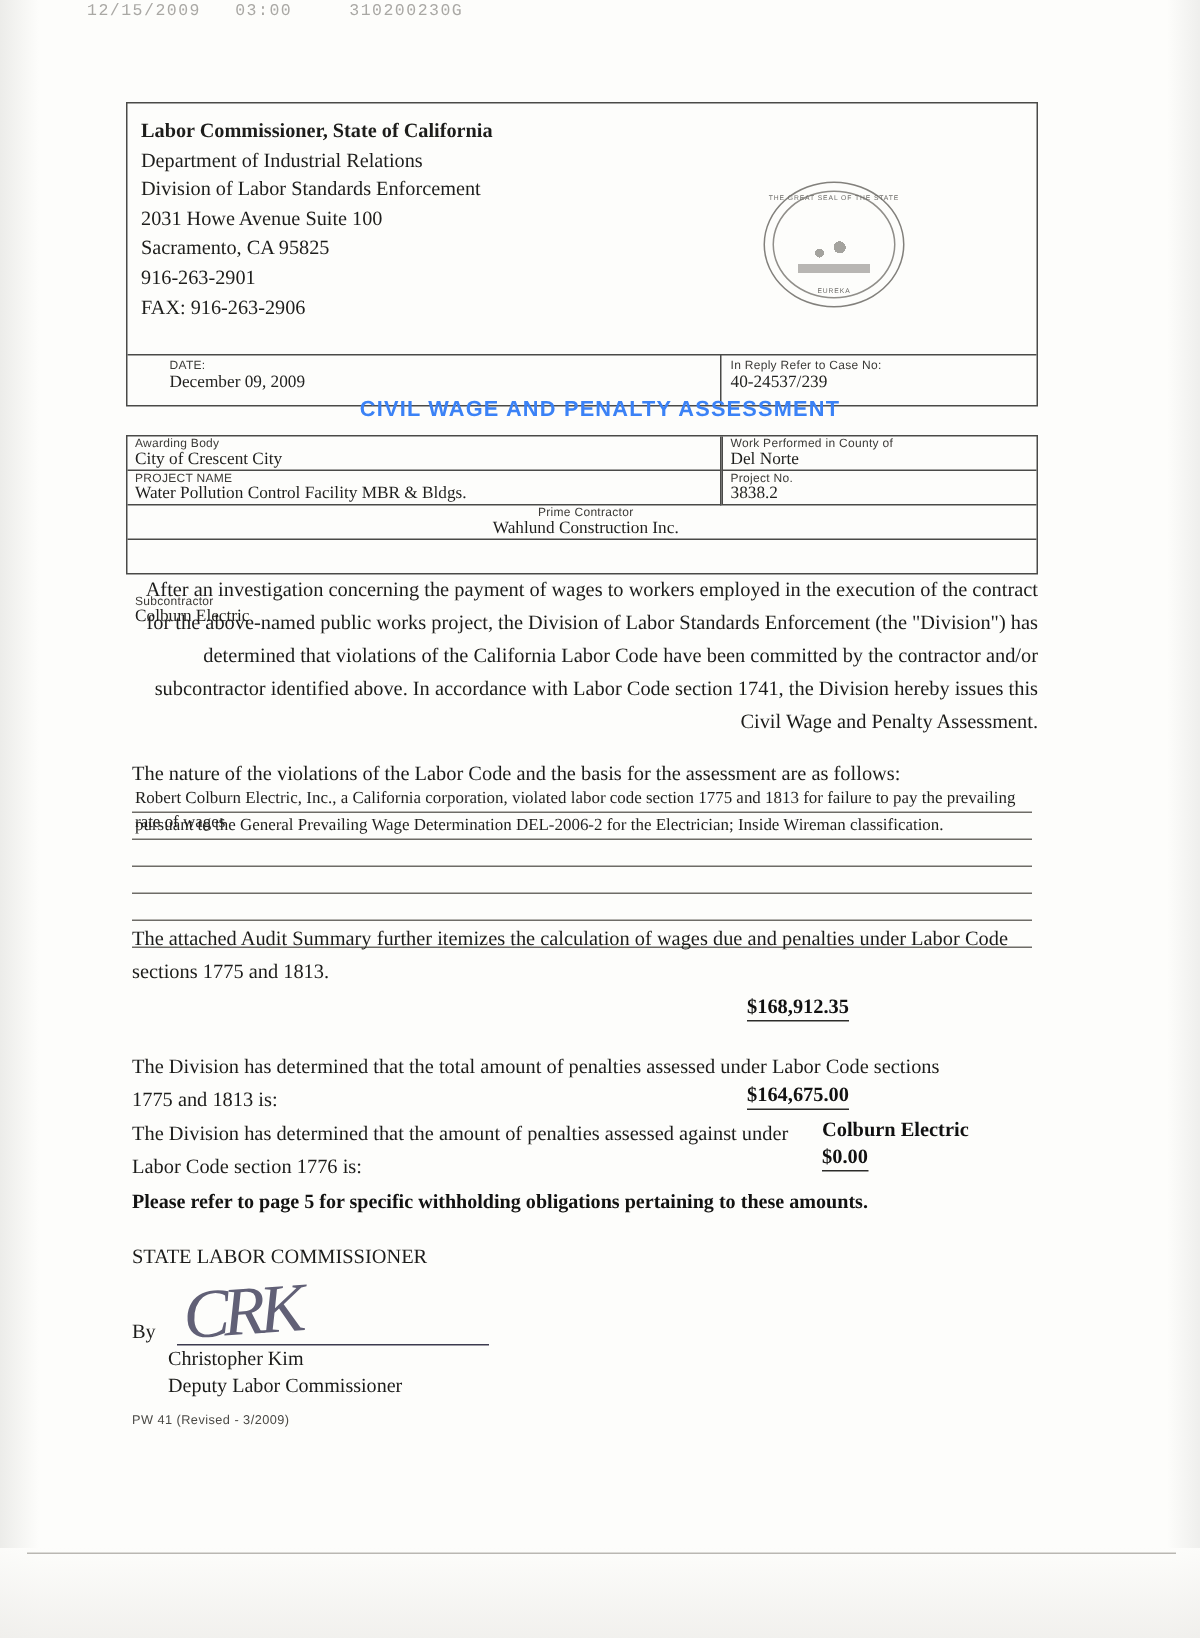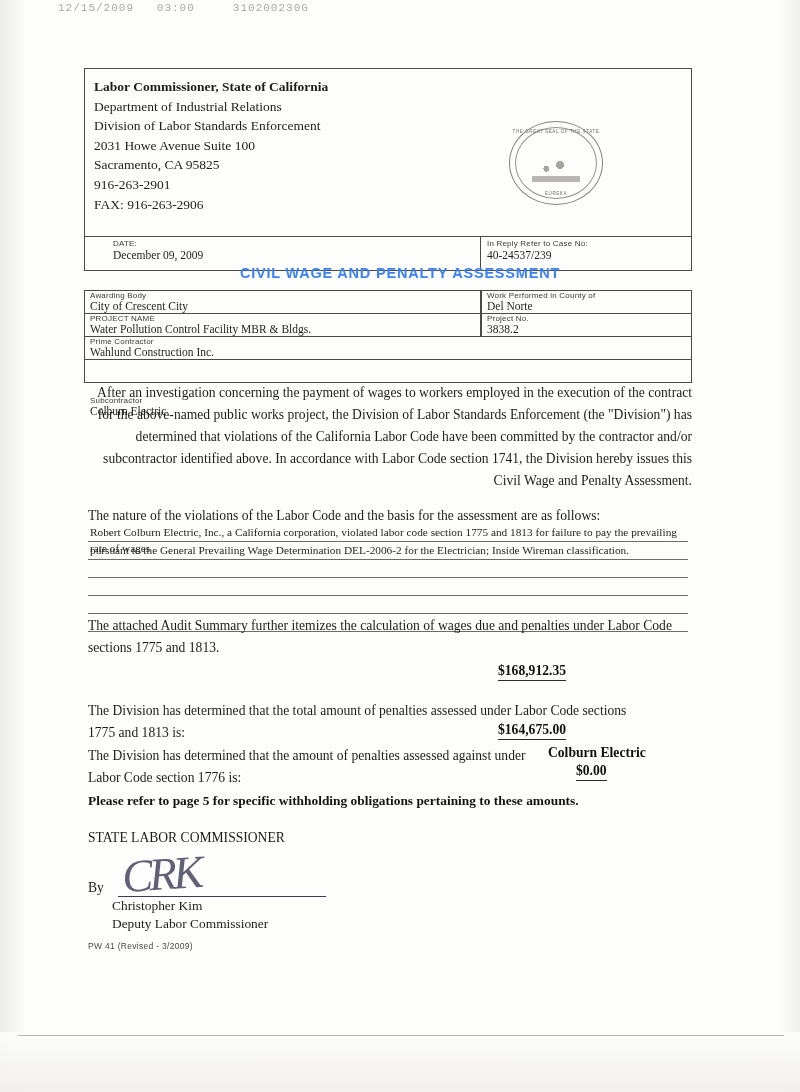--- a/index.html
+++ b/index.html
@@ -272,21 +272,21 @@
     position: absolute;
     font-size: 13.6px;
     color: #111;
     border-bottom: 1px solid #2c2c2a;
     padding-bottom: 1px;
     font-weight: bold;
   }
   .amt-a { left: 498px; top: 663px; }
   .amt-b { left: 498px; top: 722px; }
   .amt-c1 { left: 548px; top: 745px; border-bottom: none; }
-  .amt-c2 { left: 548px; top: 763px; margin-left: 28px; }
+  .amt-c2 { left: 548px; top: 763px; }
 
   .note-line {
     position: absolute;
     left: 88px;
     top: 793px;
     font-size: 13.4px;
     font-weight: bold;
     color: #131312;
   }
 
@@ -415,21 +415,21 @@
 
     <div class="prow" style="top:23px; height:23px; width:396px; border-right:1px solid #4a4a48;">
       <div class="tiny-label">PROJECT NAME</div>
       <div class="pv">Water Pollution Control Facility MBR &amp; Bldgs.</div>
     </div>
     <div class="prow-r" style="top:23px; height:23px;">
       <div class="tiny-label">Project No.</div>
       <div class="pv">3838.2</div>
     </div>
 
-    <div class="prow" style="top:46px; height:23px;">
+    <div class="prow" style="top:46px; height:23px;text-align:center;">
       <div class="tiny-label">Prime Contractor</div>
       <div class="pv">Wahlund Construction Inc.</div>
     </div>
 
     <div class="prow last" style="top:69px; height:22px;">
       <div class="tiny-label">Subcontractor</div>
       <div class="pv">Colburn Electric</div>
     </div>
   </div>
 

